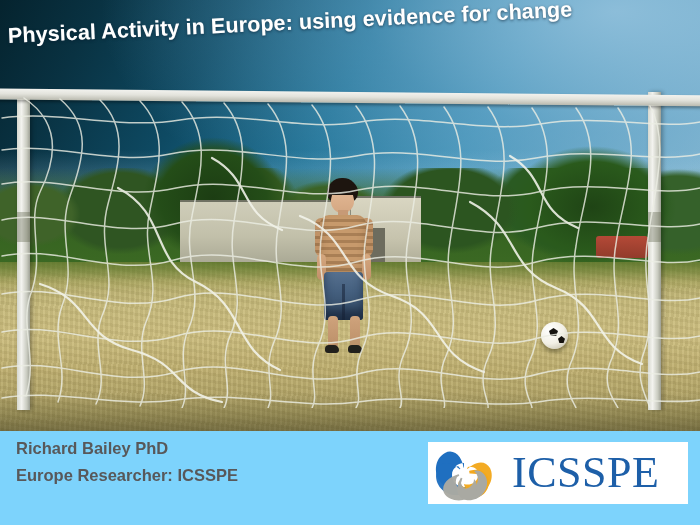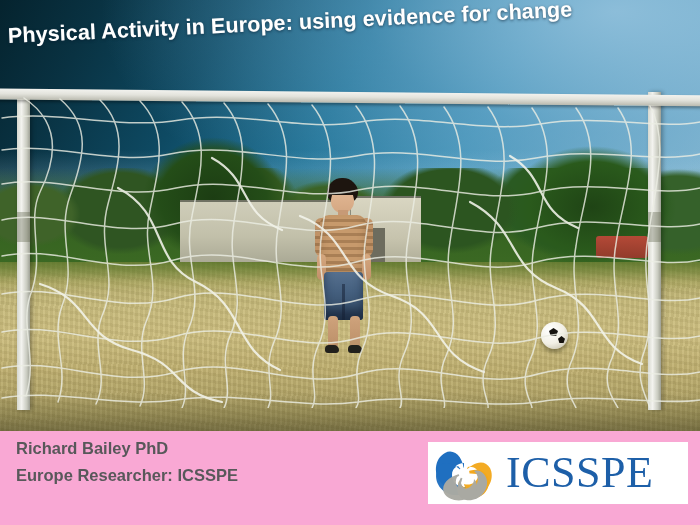--- a/index.html
+++ b/index.html
@@ -212,21 +212,21 @@
     font-weight:bold;
     color:#ffffff;
     letter-spacing:.1px;
     white-space:nowrap;
     text-shadow:0 1px 3px rgba(0,25,45,.65), 0 0 1px rgba(255,255,255,.4);
   }
 
   
   #footer{
     position:absolute;left:0;top:431px;width:700px;height:94px;
-    background:#f9a8d4;
+    background:#7dd3fc;
   }
   #speaker{
     position:absolute;left:16px;top:4px;
   }
   #speaker .line{
     font-size:16.5px;
     font-weight:bold;
     color:#58585a;
     line-height:27px;
     white-space:nowrap;
@@ -241,21 +241,21 @@
   #logo .mark{
     position:relative;width:64px;height:58px;margin-left:4px;flex:0 0 auto;
   }
   #logo .icsspe-text{
     font-family:"Liberation Serif",serif;
     font-size:44px;
     font-weight:normal;
     color:#1d5fa8;
     letter-spacing:.5px;
     line-height:1;
-    margin-left:10px;
+    margin-left:16px;
   }
 </style>
 </head>
 <body>
 
 <div id="slide">
 
   <div id="photo">
     <div class="sky"></div>
     <div class="sky-haze"></div>

